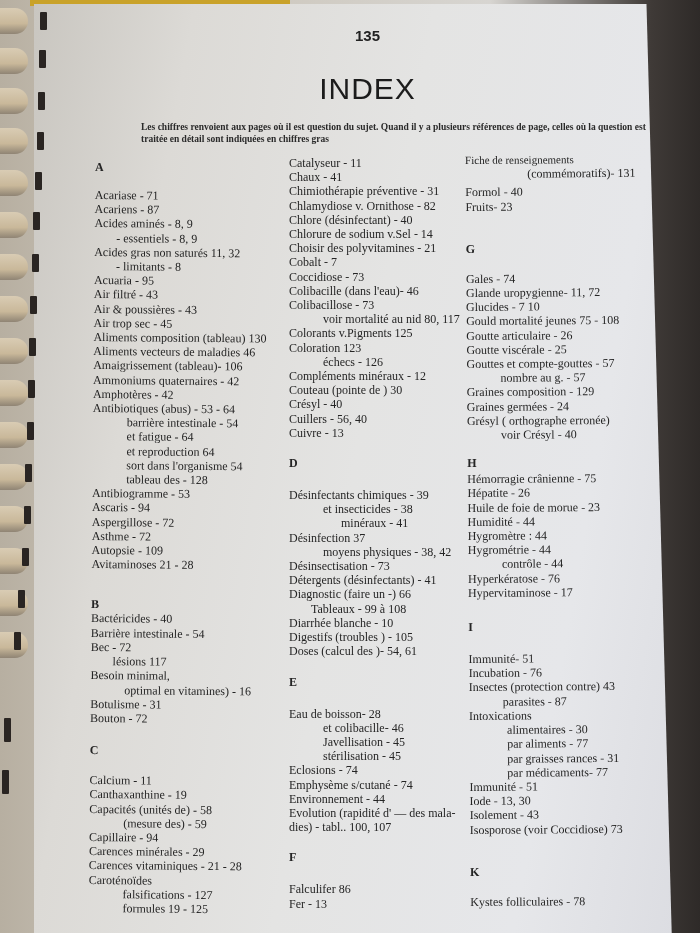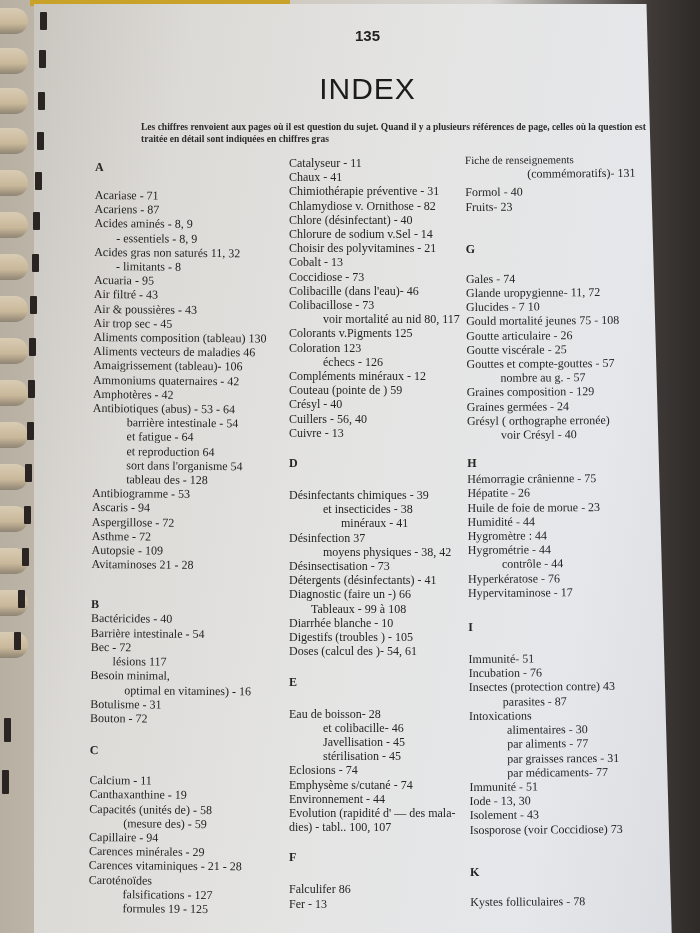--- a/index.html
+++ b/index.html
@@ -157,30 +157,30 @@
 </div>
 
 <div class="col col-mid">
   <div class="entry">Catalyseur - 11</div>
   <div class="entry">Chaux - 41</div>
   <div class="entry">Chimiothérapie préventive - 31</div>
   <div class="entry">Chlamydiose v. Ornithose - 82</div>
   <div class="entry">Chlore (désinfectant) - 40</div>
   <div class="entry">Chlorure de sodium v.Sel - 14</div>
   <div class="entry">Choisir des polyvitamines - 21</div>
-  <div class="entry">Cobalt - 13</div>
+  <div class="entry">Cobalt - 7</div>
   <div class="entry">Coccidiose - 73</div>
   <div class="entry">Colibacille (dans l'eau)- 46</div>
   <div class="entry">Colibacillose - 73</div>
   <div class="entry sub2">voir mortalité au nid 80, 117</div>
   <div class="entry">Colorants v.Pigments 125</div>
   <div class="entry">Coloration 123</div>
   <div class="entry sub2">échecs - 126</div>
   <div class="entry">Compléments minéraux - 12</div>
-  <div class="entry">Couteau (pointe de )  59</div>
+  <div class="entry">Couteau (pointe de )  30</div>
   <div class="entry">Crésyl - 40</div>
   <div class="entry">Cuillers - 56, 40</div>
   <div class="entry">Cuivre - 13</div>
 
   <div class="letter" style="margin-top:16px;margin-bottom:18px">D</div>
   <div class="entry">Désinfectants chimiques - 39</div>
   <div class="entry sub2">et insecticides - 38</div>
   <div class="entry sub3">minéraux - 41</div>
   <div class="entry">Désinfection 37</div>
   <div class="entry sub2">moyens physiques - 38, 42</div>

